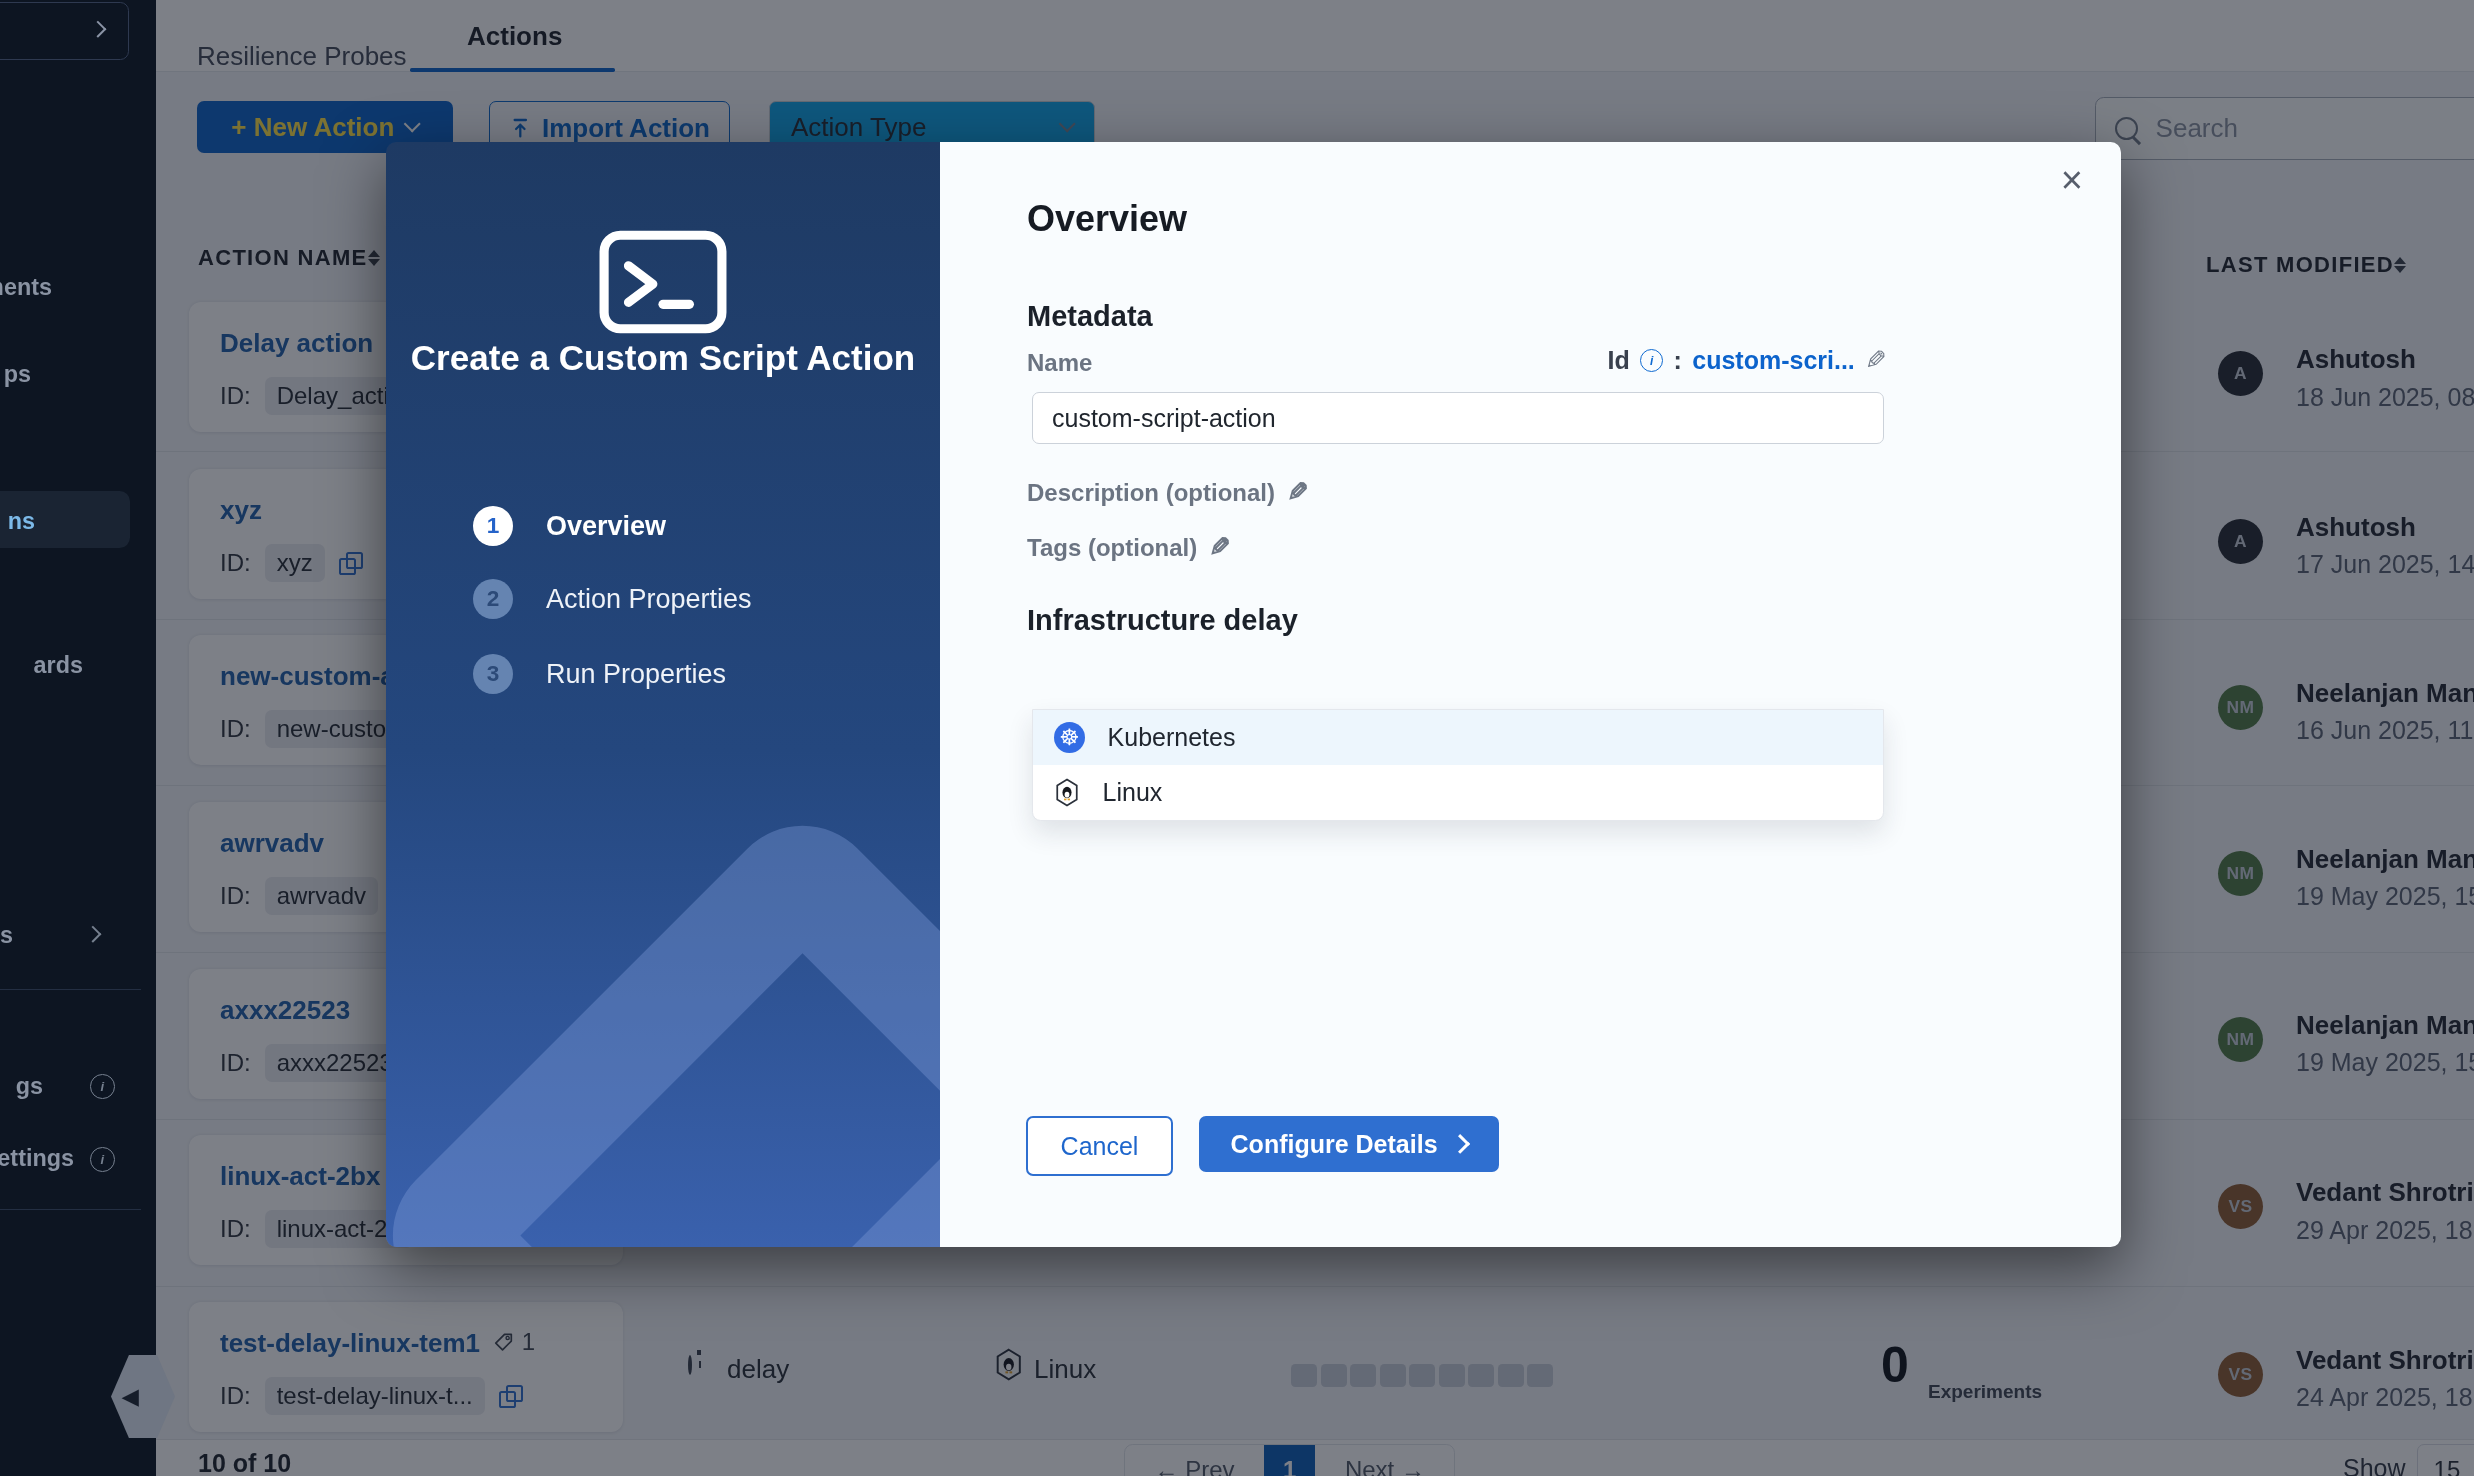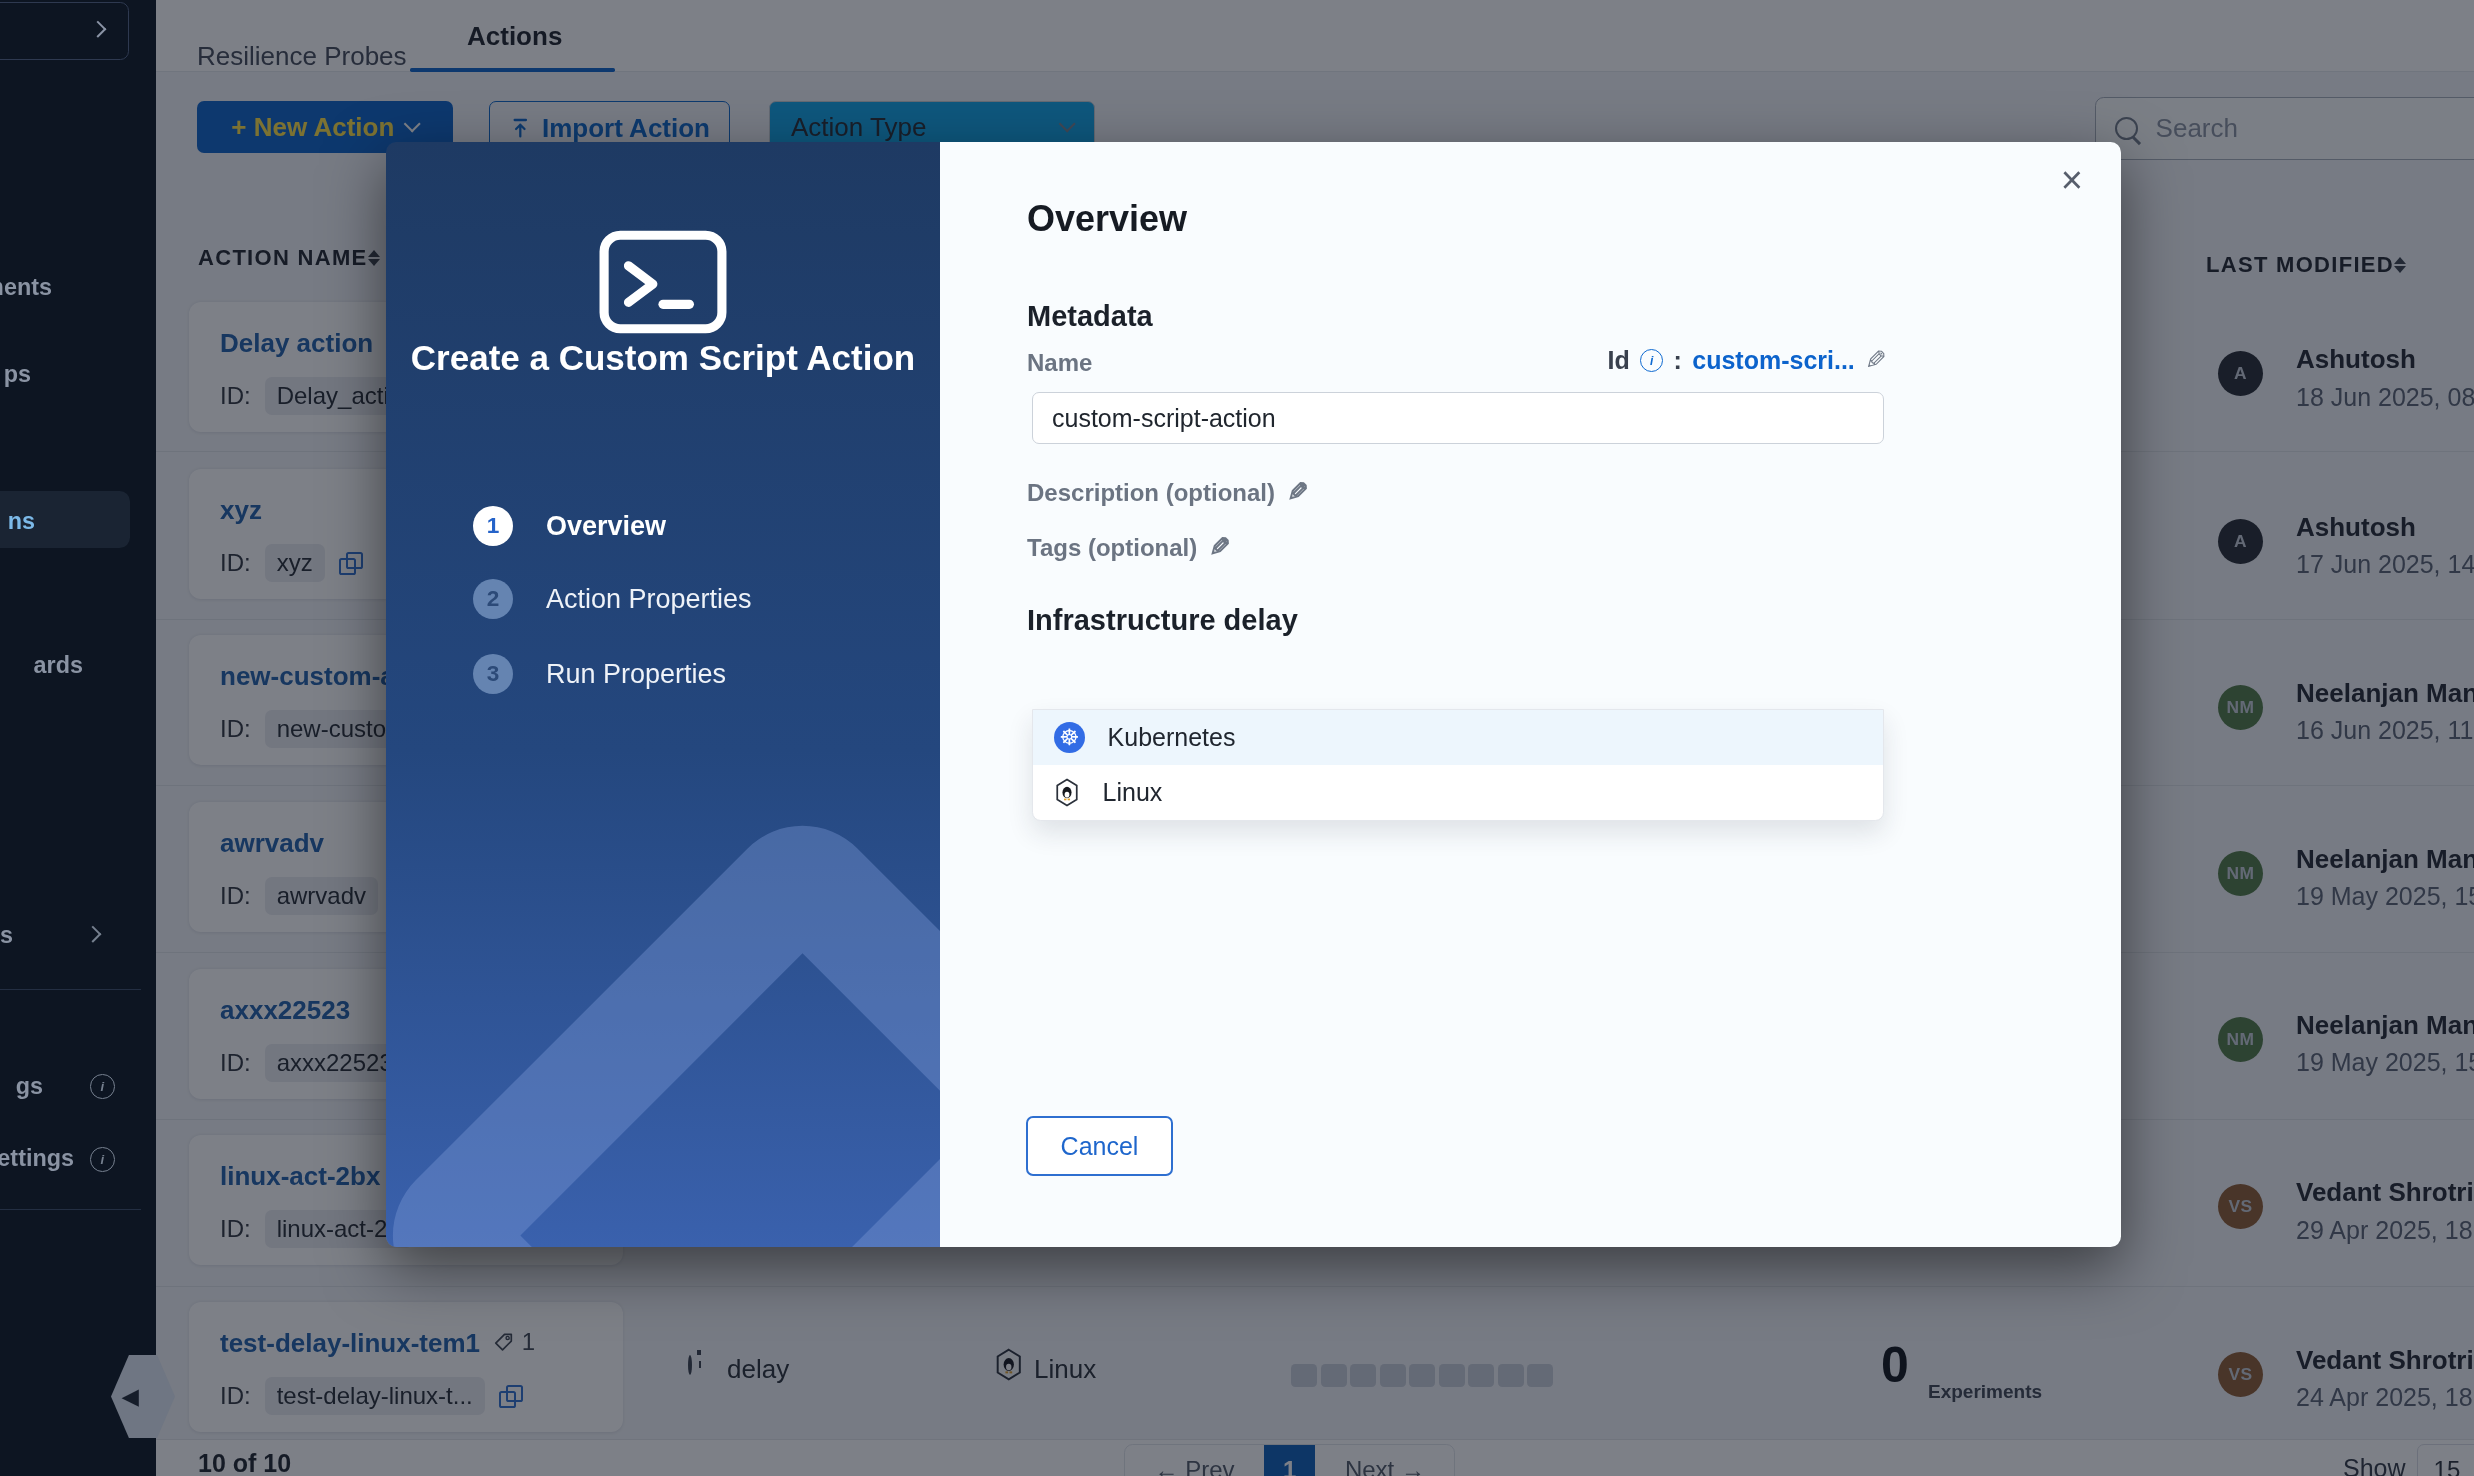--- a/index.html
+++ b/index.html
@@ -376,16 +376,20 @@
               <ellipse cx="12" cy="15" rx="2.2" ry="2.6" fill="#fff"></ellipse>
               <rect x="9.3" y="18.6" width="2.2" height="1.6" fill="#e0a32e"></rect>
               <rect x="12.6" y="18.6" width="2.2" height="1.6" fill="#e0a32e"></rect>
             </svg>
           <span>Linux</span>
         </div>
       </div>
       <div class="btn-cancel">
           <span>Cancel</span>
         </div>
+      <div class="btn-configure">
+        <span>Configure Details</span>
+        <span class="wchev"></span>
+      </div>
     </div>
   </div>
 </div>
 
 
 </body></html>

